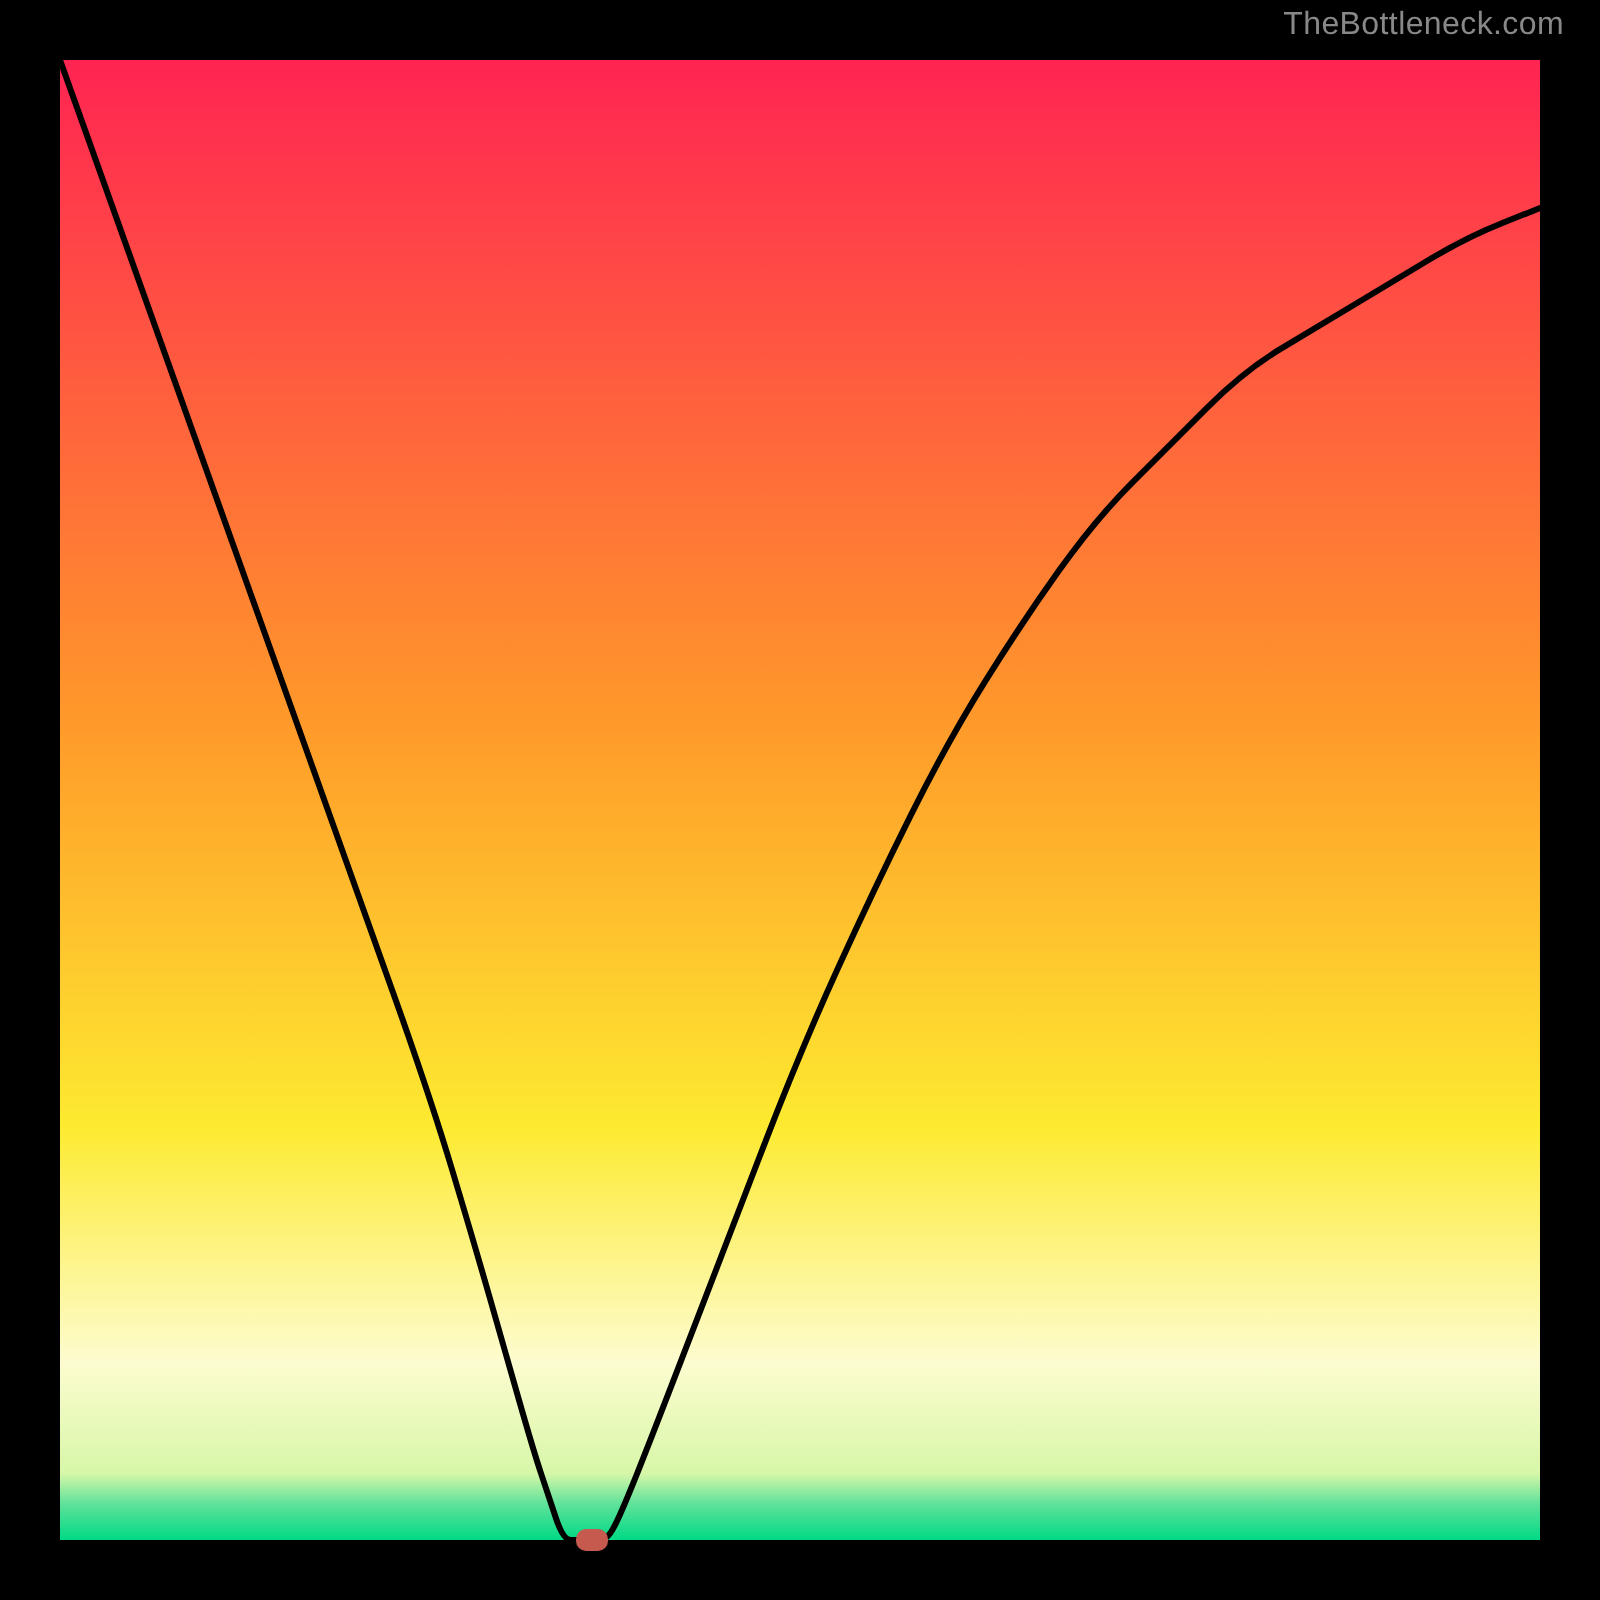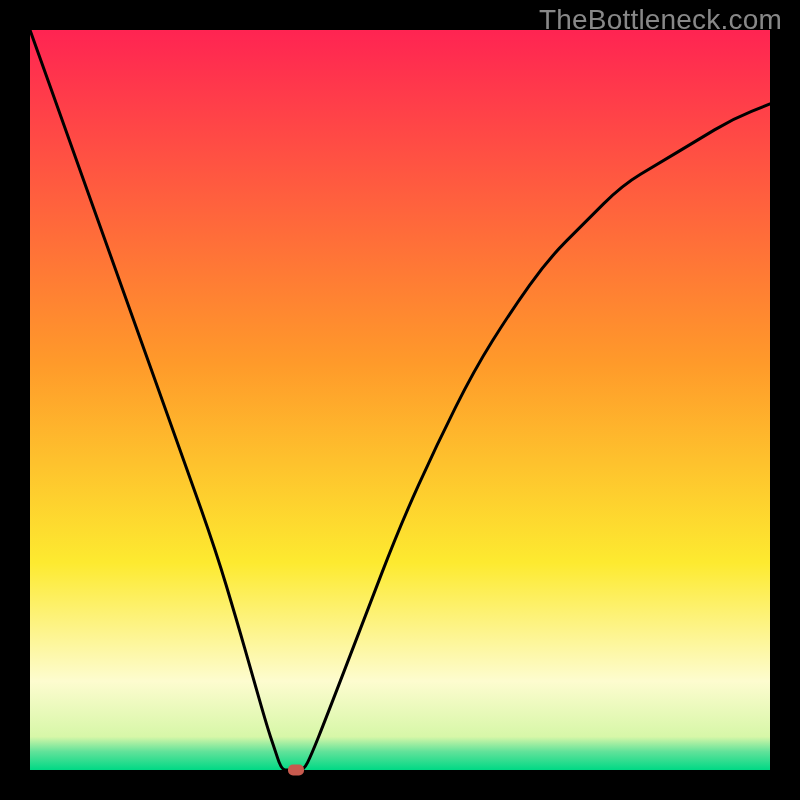--- a/index.html
+++ b/index.html
@@ -15,21 +15,21 @@
     position: relative;
     width: 800px;
     height: 800px;
     background: #000;
   }
   .watermark {
     position: absolute;
     top: 4px;
     right: 18px;
     color: #888;
-    font-size: 28px;
+    font-size: 16px;
     font-weight: 500;
     letter-spacing: 0.2px;
     z-index: 10;
   }
   .plot {
     position: absolute;
     left: 30px;
     top: 30px;
     width: 740px;
     height: 740px;

